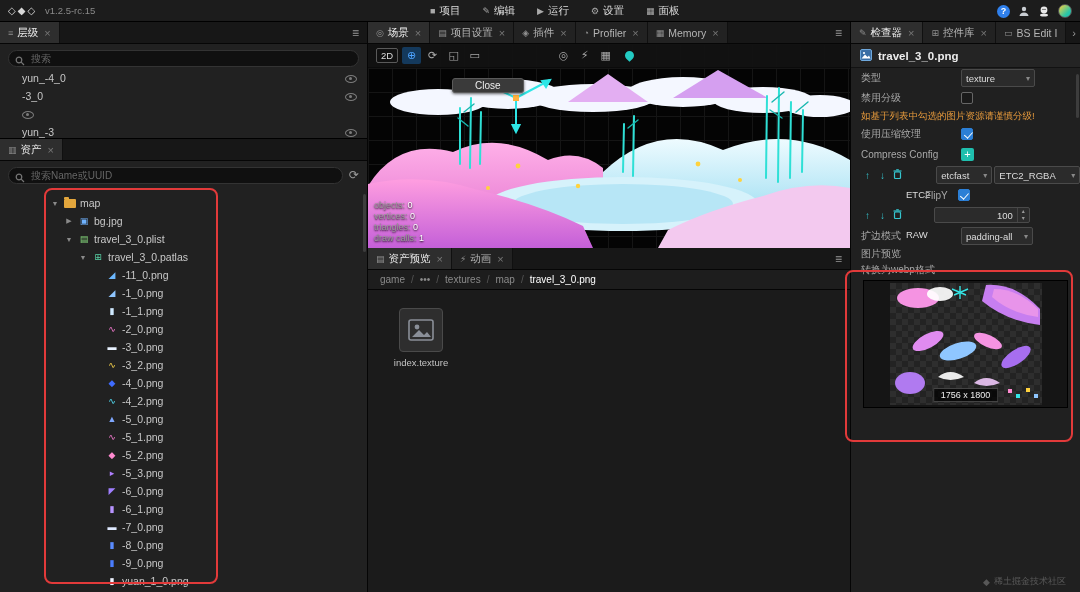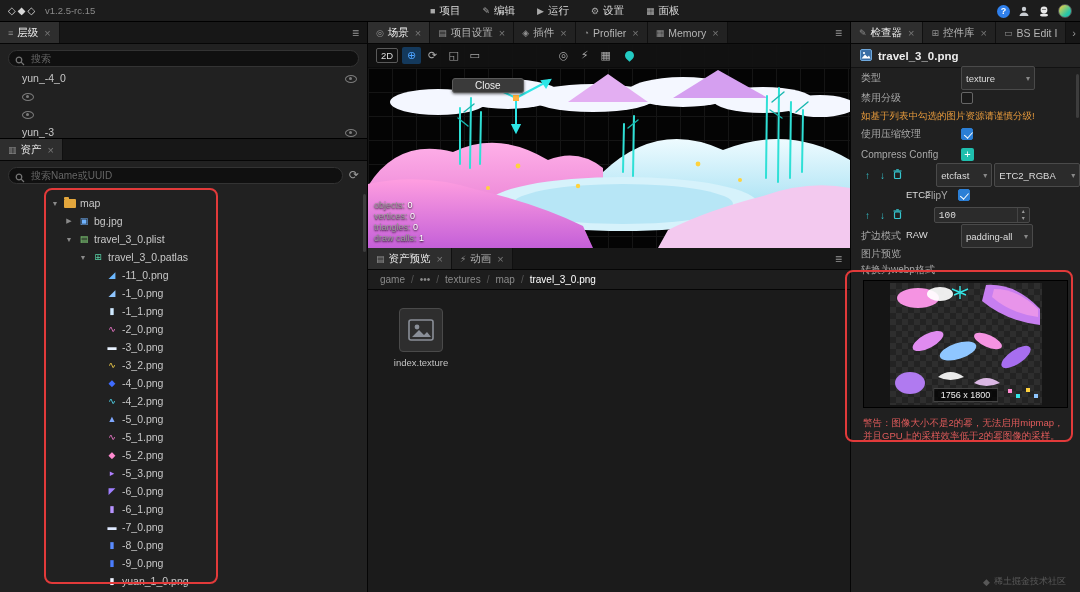--- a/index.html
+++ b/index.html
@@ -90,36 +90,36 @@
             display:flex;align-items:center;justify-content:center;}
   .tex-label{margin-top:5px;font-size:9.5px;color:#c4c4c4;}
 
   
   .right-panel{position:absolute;left:850px;top:22px;width:230px;height:570px;background:#202020;border-left:1px solid #050505;}
   .insp-content{position:absolute;top:22px;left:0;right:0;bottom:0;overflow:hidden;}
   .insp-header{height:24px;display:flex;align-items:center;gap:6px;padding:0 9px;background:#242424;border-bottom:1px solid #121212;}
   .insp-title{font-size:11.5px;font-weight:bold;color:#ececec;}
   .frow{height:20px;display:flex;align-items:center;padding:0 10px;font-size:10px;color:#a8a8a8;}
   .flabel{width:100px;flex:none;}
-  .dd{height:24px;background:#2b2b2b;border:1px solid #4a4a4a;border-radius:2px;display:flex;align-items:center;
+  .dd{height:18px;background:#2b2b2b;border:1px solid #4a4a4a;border-radius:2px;display:flex;align-items:center;
       justify-content:space-between;padding:0 4px;font-size:9.5px;color:#ddd;gap:4px;flex:none;}
   .w72{width:74px;} .w58{width:56px;} .w88{width:86px;} .w74{width:72px;}
   .caret{color:#888;font-size:8px;}
   .cb{width:12px;height:12px;border:1px solid #666;border-radius:2px;background:#1a1a1a;flex:none;}
   .cb.on{background:#2b7fd6;border-color:#2b7fd6;position:relative;}
   .cb.on::after{content:'';position:absolute;left:3.5px;top:1px;width:3.5px;height:7px;border:solid #fff;border-width:0 1.8px 1.8px 0;transform:rotate(42deg);}
   .orange-note{padding:2px 10px 0;color:#e79a3c;font-size:9.5px;white-space:nowrap;overflow:hidden;height:16px;}
   .plusbtn{width:13px;height:13px;background:#1fbfae;border-radius:2px;color:#fff;font-size:11px;line-height:11px;
            display:flex;align-items:center;justify-content:center;}
   .tealic{color:#35c6cf;font-size:10px;width:13px;text-align:center;flex:none;}
   .etclabel{color:#ddd;font-size:9.5px;margin-right:4px;margin-top:39px;}
   .numinput{width:96px;height:16px;background:#2b2b2b;border:1px solid #4a4a4a;border-radius:2px;display:flex;
             align-items:center;flex:none;overflow:hidden;}
   .numinput input{flex:1;background:transparent;border:0;outline:none;color:#ddd;font-size:9.5px;padding:0 4px;width:70px;
-                  font-family:Liberation Mono, monospace;}
+                  font-family:Liberation Sans, sans-serif;text-align:right;}
   .stepper{width:12px;display:flex;flex-direction:column;align-items:center;border-left:1px solid #444;}
   .stepper span{font-size:6px;color:#999;line-height:7px;}
   .pvbox{margin:2px 12px;height:128px;background:#151515;border:1px solid #000;display:flex;align-items:center;
          justify-content:center;position:relative;}
   .pvcaption{position:absolute;left:50%;bottom:5px;transform:translateX(-50%);background:rgba(0,0,0,.72);
              border:1px solid #444;padding:1px 7px;font-size:9px;color:#eee;white-space:nowrap;}
   .red-note{padding:6px 12px;color:#e05b5b;font-size:9.5px;line-height:13px;}
   .insp-scroll{position:absolute;right:1px;top:30px;width:3px;height:44px;background:#3d3d3d;border-radius:2px;}
 
   
@@ -196,20 +196,21 @@
         </span>
         <input class="search" placeholder="搜索" style="">
       </span>
     </div>
     <div class="hlist">
         <div class="hrow">
           <span class="hlabel">yun_-4_0</span>
           <span class="eye"></span>
         </div>
         <div class="hrow">
+          <span class="hlabel">-3_0</span>
           <span class="eye"></span>
         </div>
         <div class="hrow">
           <span class="eye"></span>
         </div>
         <div class="hrow">
           <span class="hlabel">yun_-3</span>
           <span class="eye"></span>
         </div>
       </div>
@@ -666,21 +667,20 @@
         <path d="M84 100 Q96 90 110 100 Q96 106 84 100 Z" fill="#f0c8fa" opacity="0.9"></path>
         <ellipse cx="20" cy="100" rx="15" ry="11" fill="#b07af0"></ellipse>
         <rect x="118" y="106" width="4" height="4" fill="#ff8ad0"></rect>
         <rect x="126" y="111" width="4" height="4" fill="#35e6e6"></rect>
         <rect x="136" y="105" width="4" height="4" fill="#ffd23e"></rect>
         <rect x="144" y="111" width="4" height="4" fill="#8fc6ff"></rect>
       </svg>
       <span class="pvcaption">1756 x 1800</span>
     </div>
 
-    <div class="red-note">警告：图像大小不是2的幂，无法启用mipmap，并且GPU上的采样效率低于2的幂图像的采样。</div>
     <span class="insp-scroll"></span>
   </div>
 </div>
 
 <div class="annot annot-left"></div>
 <div class="annot annot-right"></div>
 <div class="watermark">
   <span>◆</span>
     <span>稀土掘金技术社区</span>
 </div>

